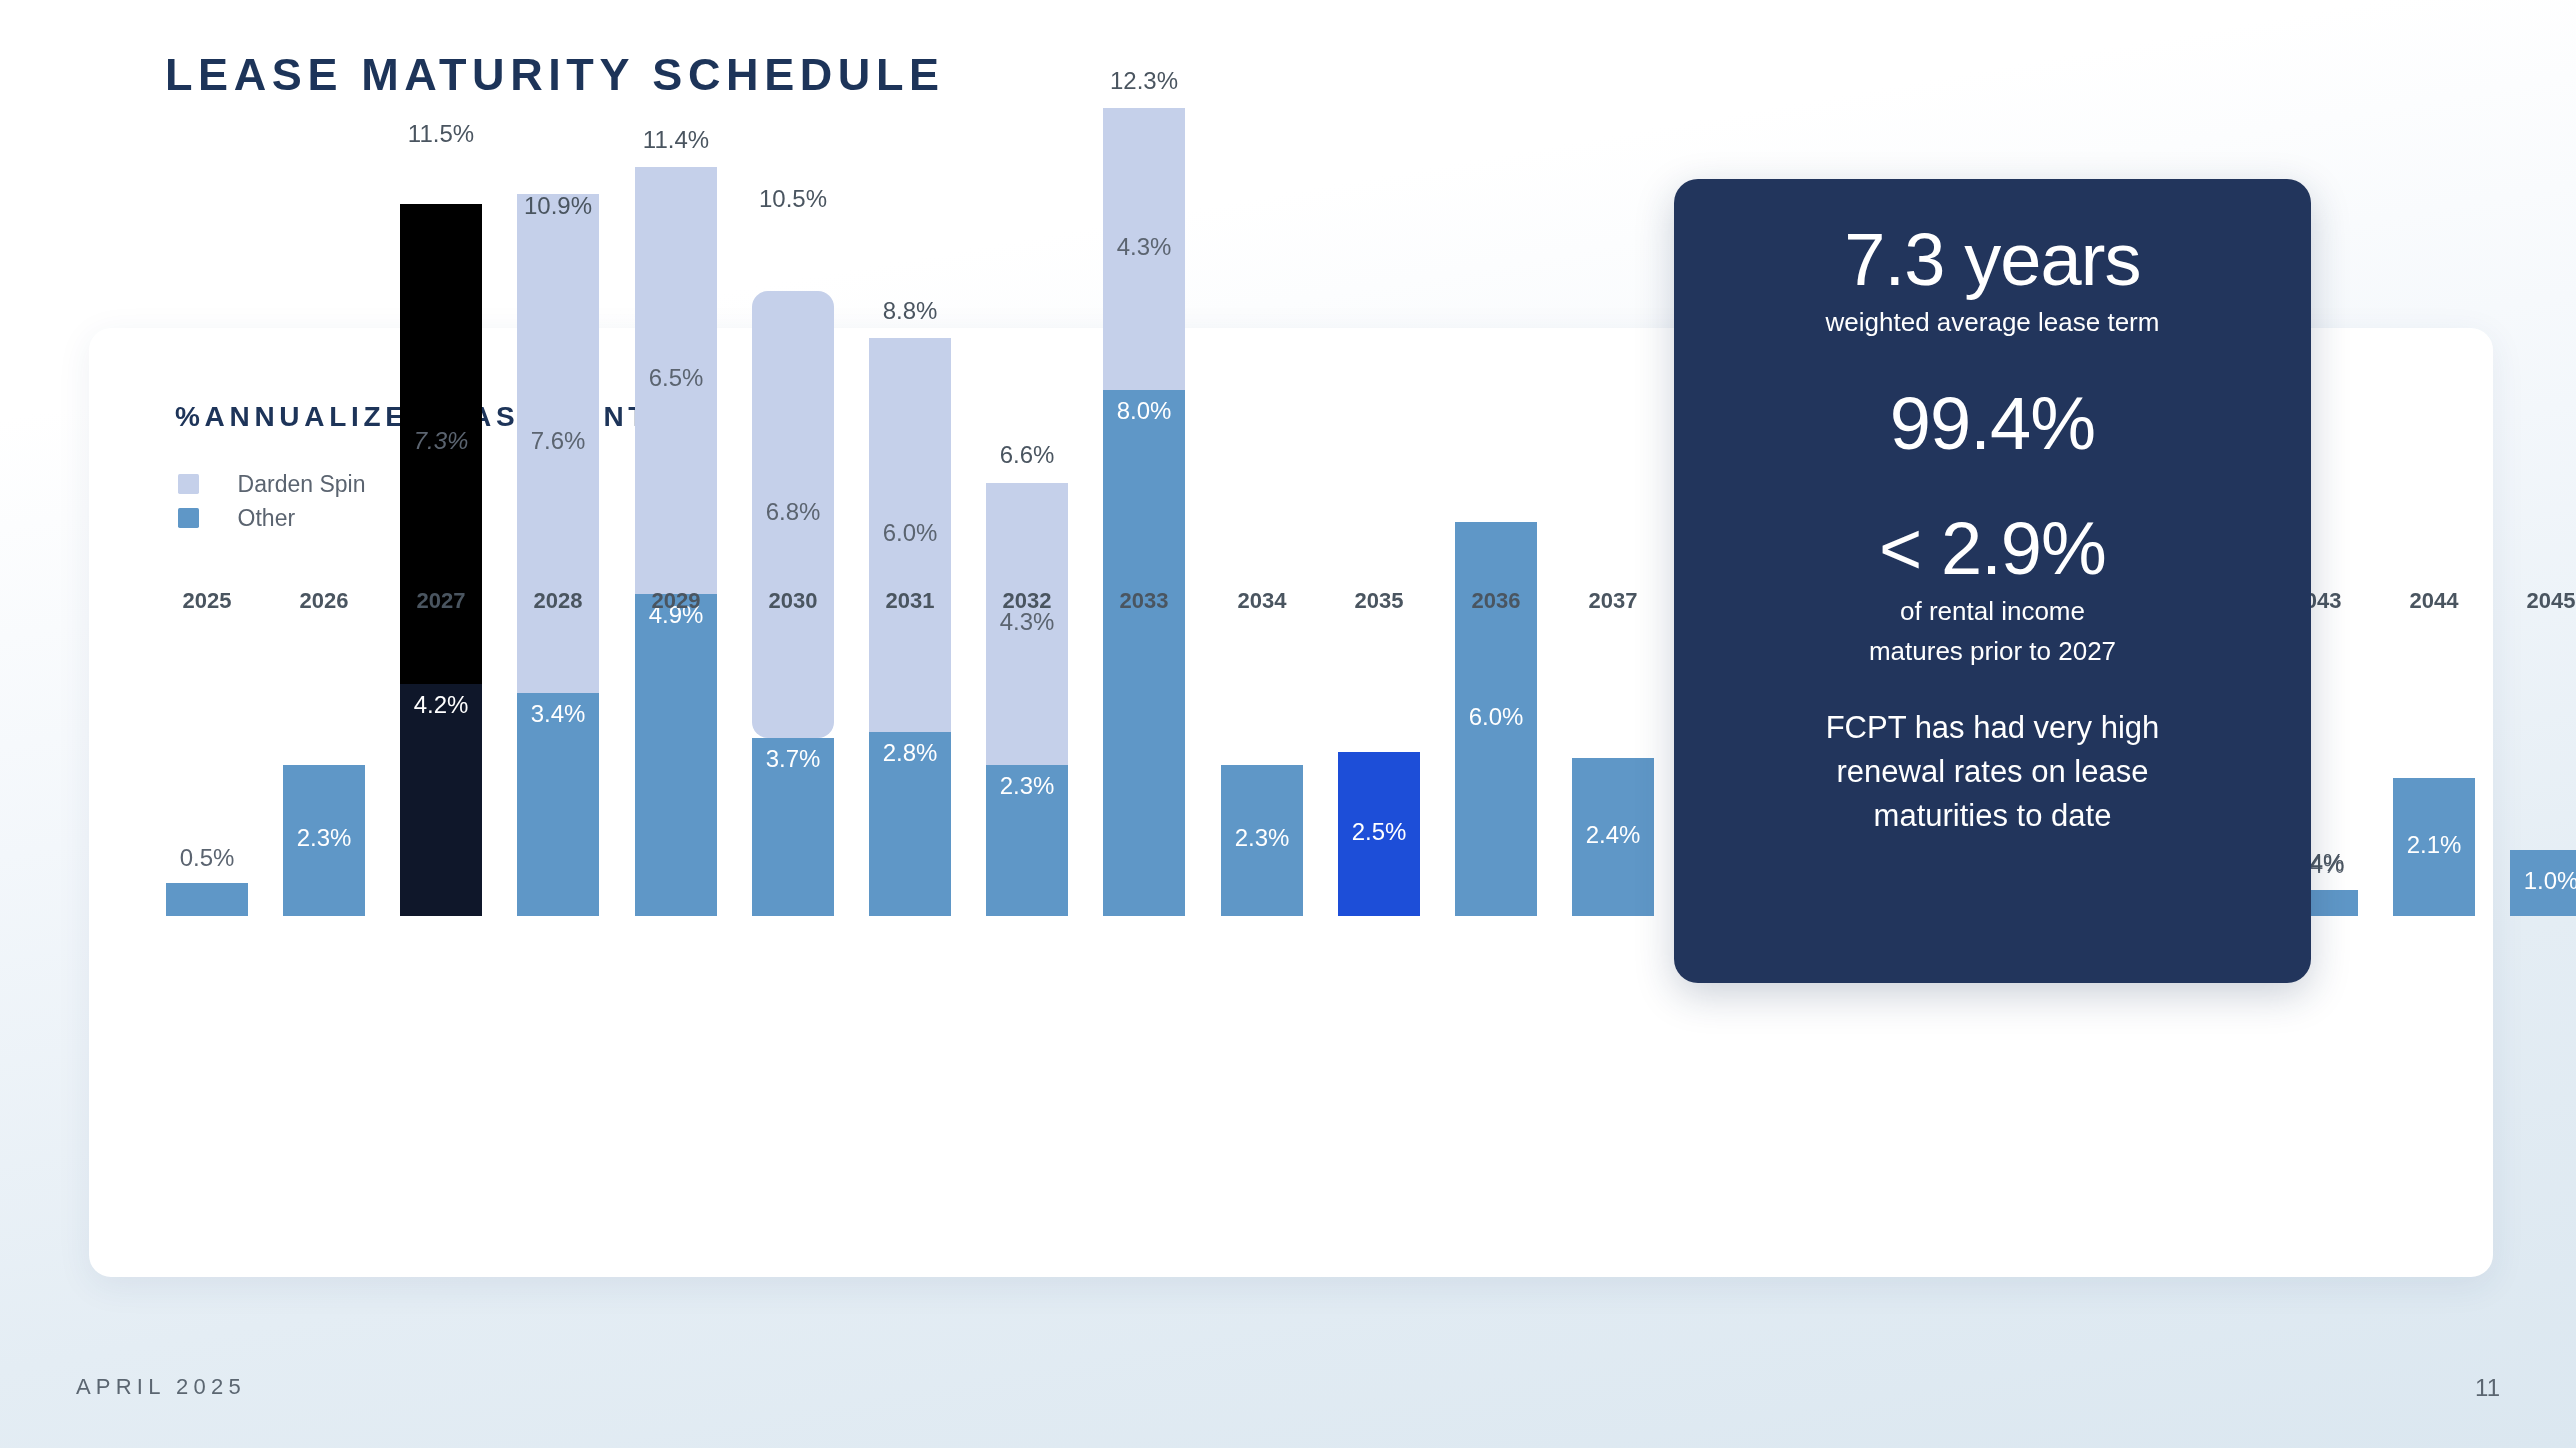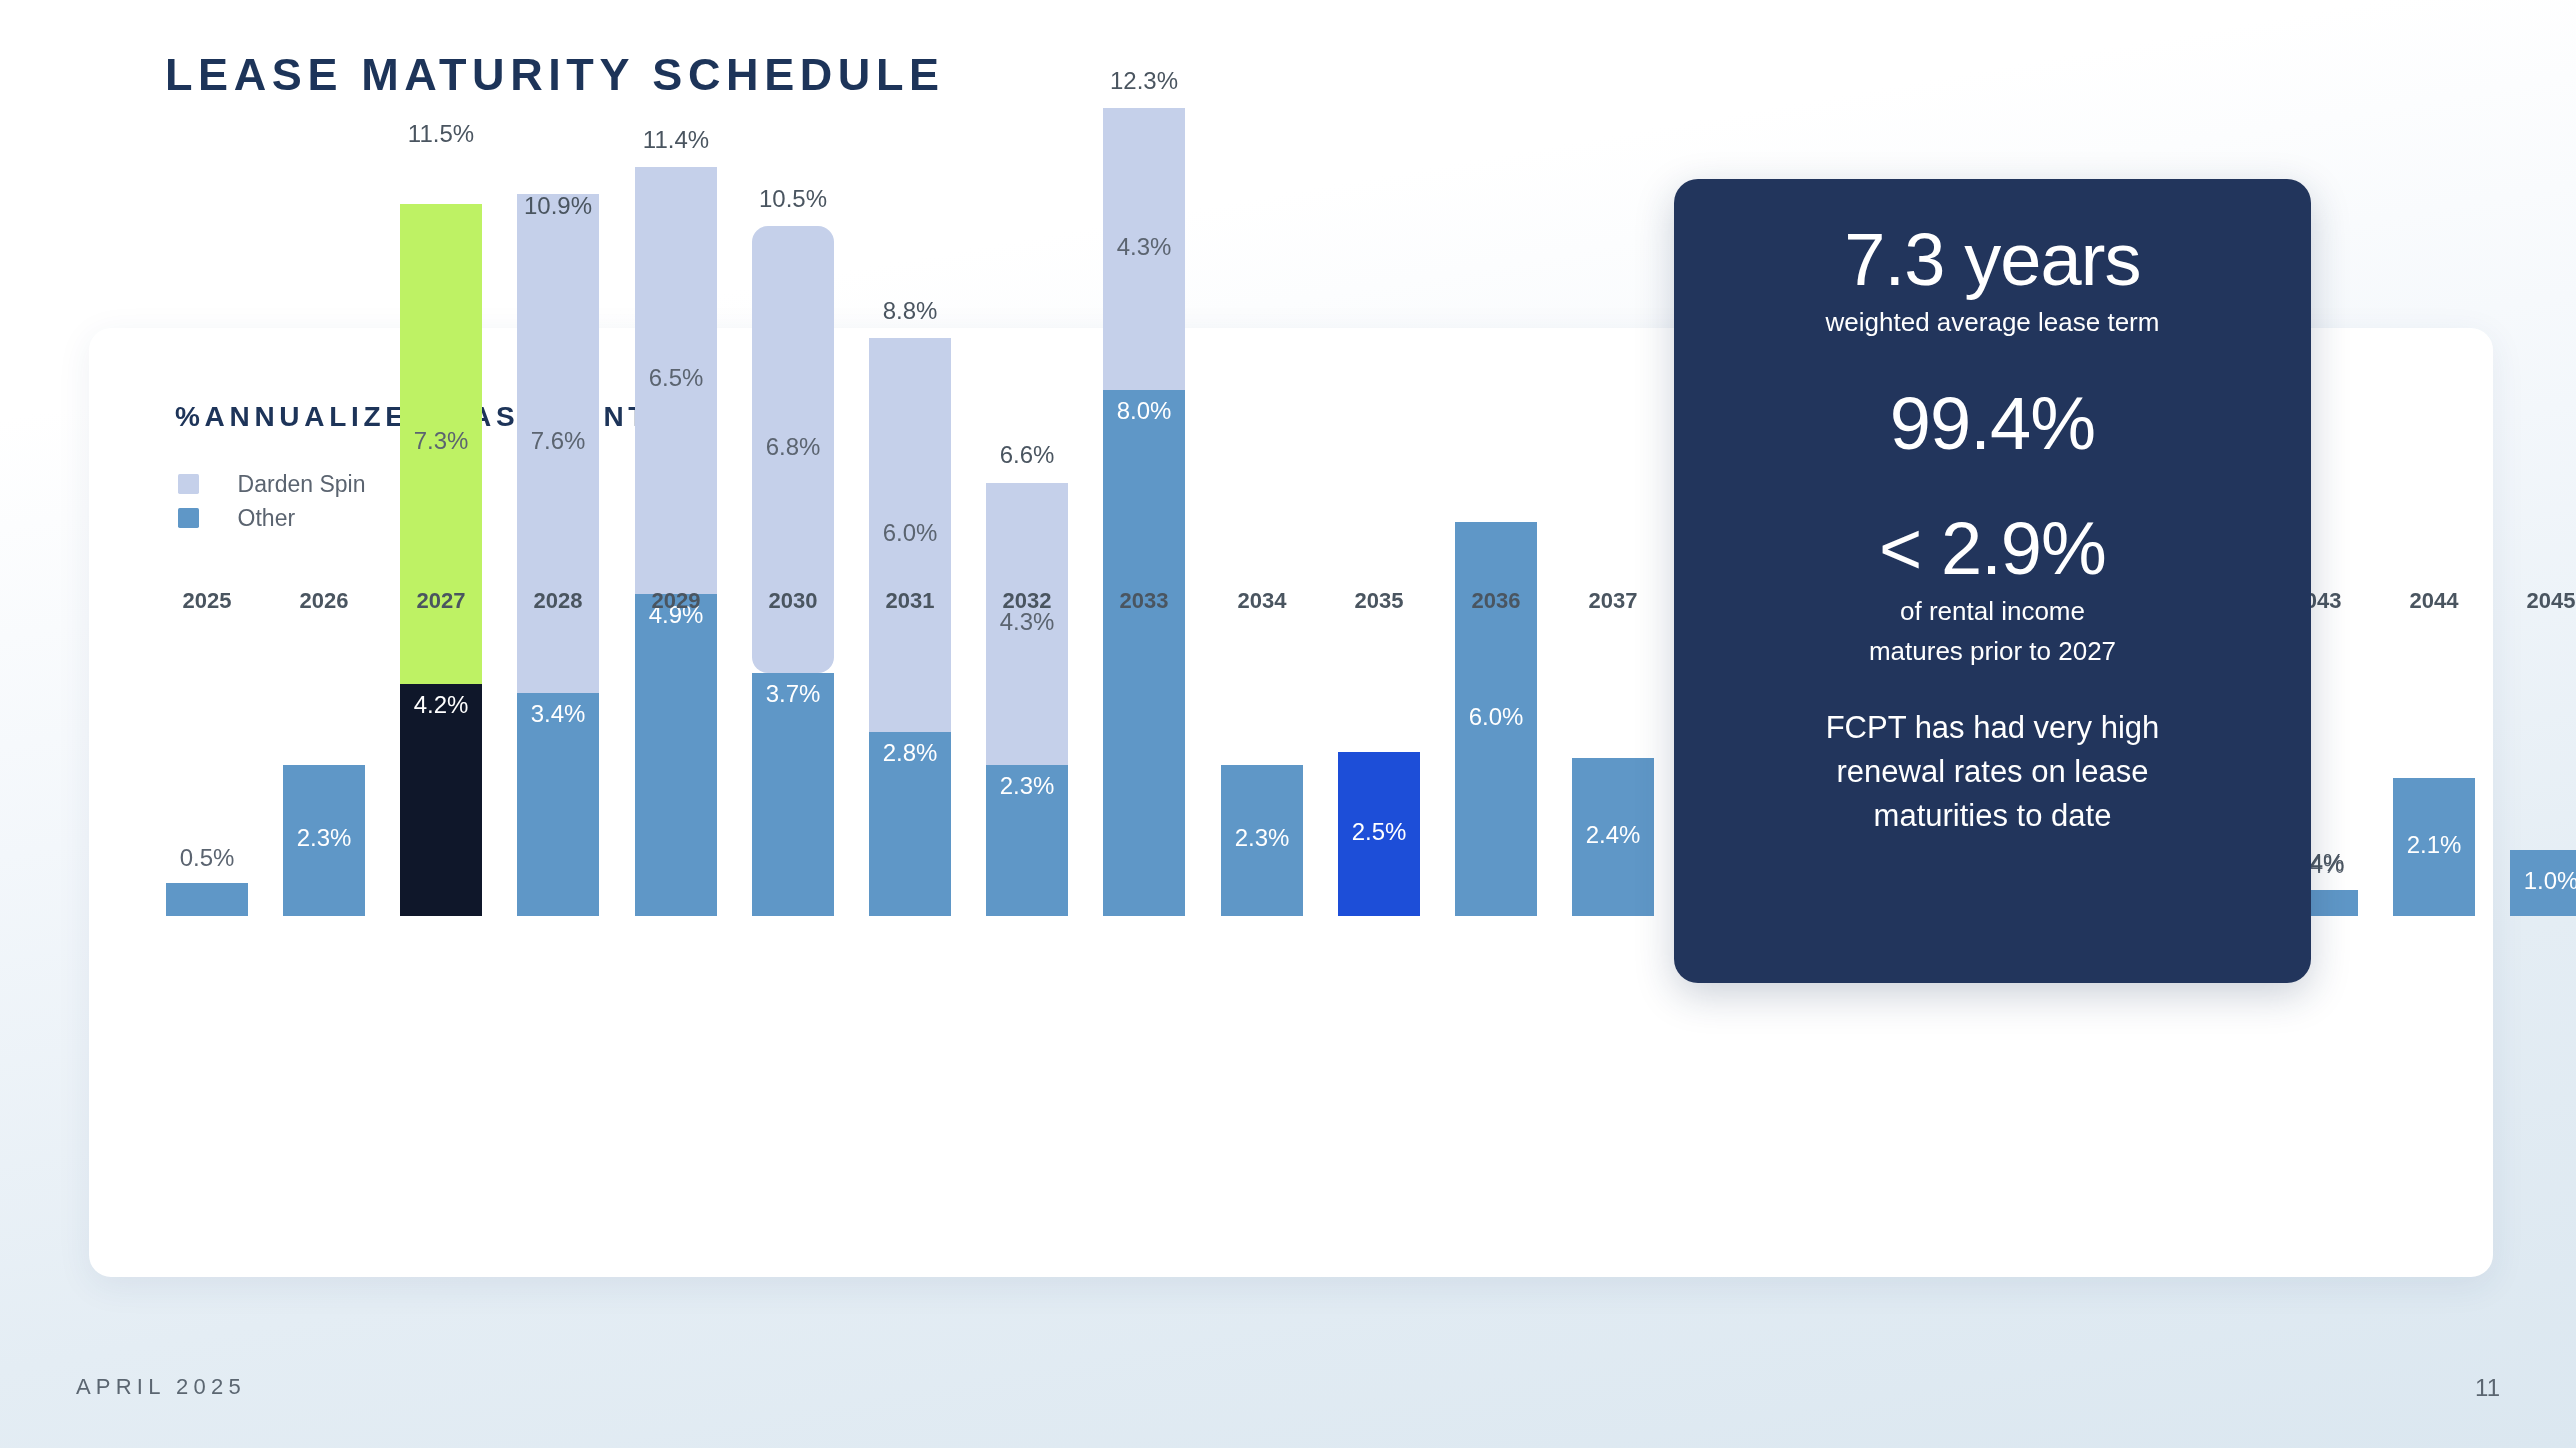--- a/index.html
+++ b/index.html
@@ -107,21 +107,21 @@
           </div>
           <div class="tick-label">2025</div>
         </div>
         <div class="bar-group" style="left: 155px; bottom: 361px; width: 82px; height: 151px;">
           <div class="seg" style="height: 151px; background: rgb(95, 151, 199);">
             <span class="seg-label seg-inside-dark" style="top: 59px;">2.3%</span>
           </div>
           <div class="tick-label">2026</div>
         </div>
         <div class="bar-group" style="left: 272px; bottom: 361px; width: 82px; height: 755px;">
-          <div class="seg" style="height: 480px; background: #bef264;">
+          <div class="seg" style="height: 480px; background: #000000; font-style: italic;">
             <span class="seg-label seg-inside-light" style="top: 223px;">7.3%</span>
           </div>
           <div class="seg" style="height: 232px; background: #0f172a;">
             <span class="seg-label seg-inside-dark" style="top: 6.9px;">4.2%</span>
           </div>
           <div class="total-label" style="top: -41px;">11.5%</div>
           <div class="tick-label">2027</div>
         </div>
         <div class="bar-group" style="left: 389px; bottom: 361px; width: 82px; height: 723px;">
           <div class="seg" style="height: 499px; background: rgb(197, 208, 234);">
@@ -140,21 +140,21 @@
           <div class="seg" style="height: 322px; background: rgb(95, 151, 199);">
             <span class="seg-label seg-inside-dark" style="top: 6.9px;">4.9%</span>
           </div>
           <div class="total-label" style="top: -41px;">11.4%</div>
           <div class="tick-label">2029</div>
         </div>
         <div class="bar-group" style="left: 624px; bottom: 361px; width: 82px; height: 690px;">
           <div class="seg" style="height: 447px; background: rgb(197, 208, 234); border-radius: 16px;">
             <span class="seg-label seg-inside-light" style="top: 207px;">6.8%</span>
           </div>
-          <div class="seg" style="height: 243px; background: rgb(95, 151, 199);">
+          <div class="seg" style="height: 178px; background: rgb(95, 151, 199);">
             <span class="seg-label seg-inside-dark" style="top: 6.9px;">3.7%</span>
           </div>
           <div class="total-label" style="top: -41px;">10.5%</div>
           <div class="tick-label">2030</div>
         </div>
         <div class="bar-group" style="left: 741px; bottom: 361px; width: 82px; height: 578px;">
           <div class="seg" style="height: 394px; background: rgb(197, 208, 234);">
             <span class="seg-label seg-inside-light" style="top: 181px;">6.0%</span>
           </div>
           <div class="seg" style="height: 184px; background: rgb(95, 151, 199);">

